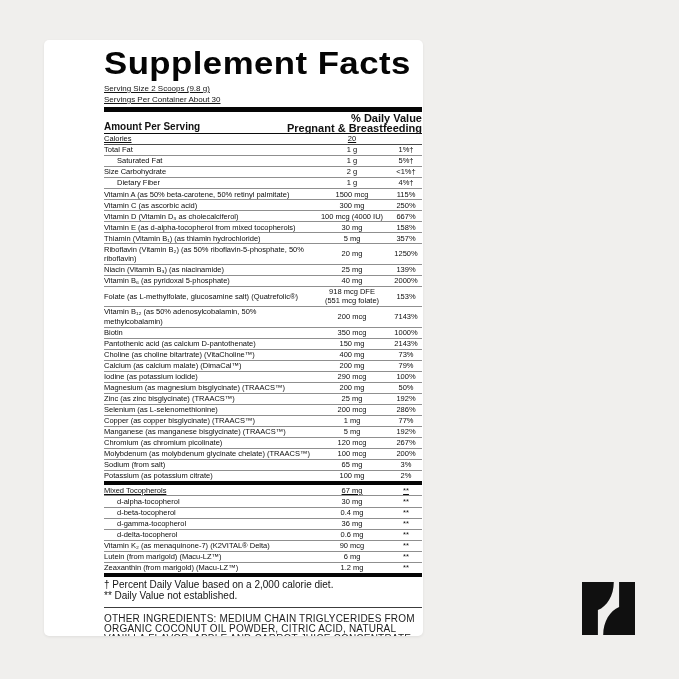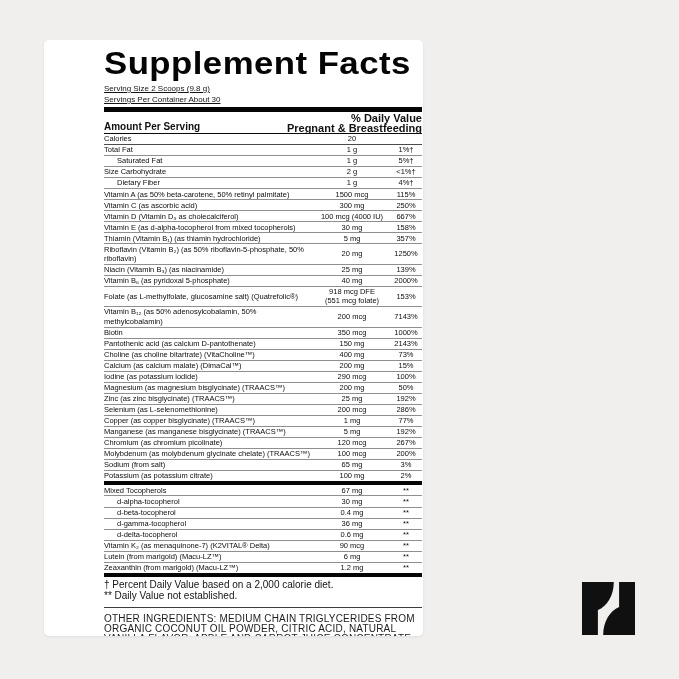--- a/index.html
+++ b/index.html
@@ -42,21 +42,21 @@
   .rows { }
   .row {
     display:grid;
     grid-template-columns:1fr 76px 32px;
     align-items:center;
     border-bottom:.8px solid #8f8f8f;
     padding:.35px 0;
     font-size:7.5px; line-height:9.35px;
     color:#0d0d0d;
   }
-  .rows .row:first-child { border-bottom-color:#4a4a4a; border-bottom-width:1.1px; }
+  .rows .row:first-child { border-bottom-color:#4a4a4a; border-bottom-width:1.1px;text-decoration:underline; }
   .rows.no-first-accent .row:first-child { border-bottom-color:#8f8f8f; border-bottom-width:.8px; }
   .row:last-child { border-bottom:none; }
   .row .name { padding-right:4px; }
   .row.indent .name { padding-left:13px; }
   .row .amt { text-align:center; white-space:pre-line; }
   .row .dv { text-align:center; }
   .footnotes { margin-top:3px; font-size:10px; line-height:10.5px; color:#141414; }
   .rule { margin-top:6px; border-top:1px solid #3c3c3c; }
   .other-ingredients {
     margin-top:6px;
@@ -177,21 +177,21 @@
     <span class="dv">2143%</span>
   </div>
         <div class="row">
     <span class="name">Choline (as choline bitartrate) (VitaCholine™)</span>
     <span class="amt">400 mg</span>
     <span class="dv">73%</span>
   </div>
         <div class="row">
     <span class="name">Calcium (as calcium malate) (DimaCal™)</span>
     <span class="amt">200 mg</span>
-    <span class="dv">15%</span>
+    <span class="dv">79%</span>
   </div>
         <div class="row">
     <span class="name">Iodine (as potassium iodide)</span>
     <span class="amt">290 mcg</span>
     <span class="dv">100%</span>
   </div>
         <div class="row">
     <span class="name">Magnesium (as magnesium bisglycinate) (TRAACS™)</span>
     <span class="amt">200 mg</span>
     <span class="dv">50%</span>

